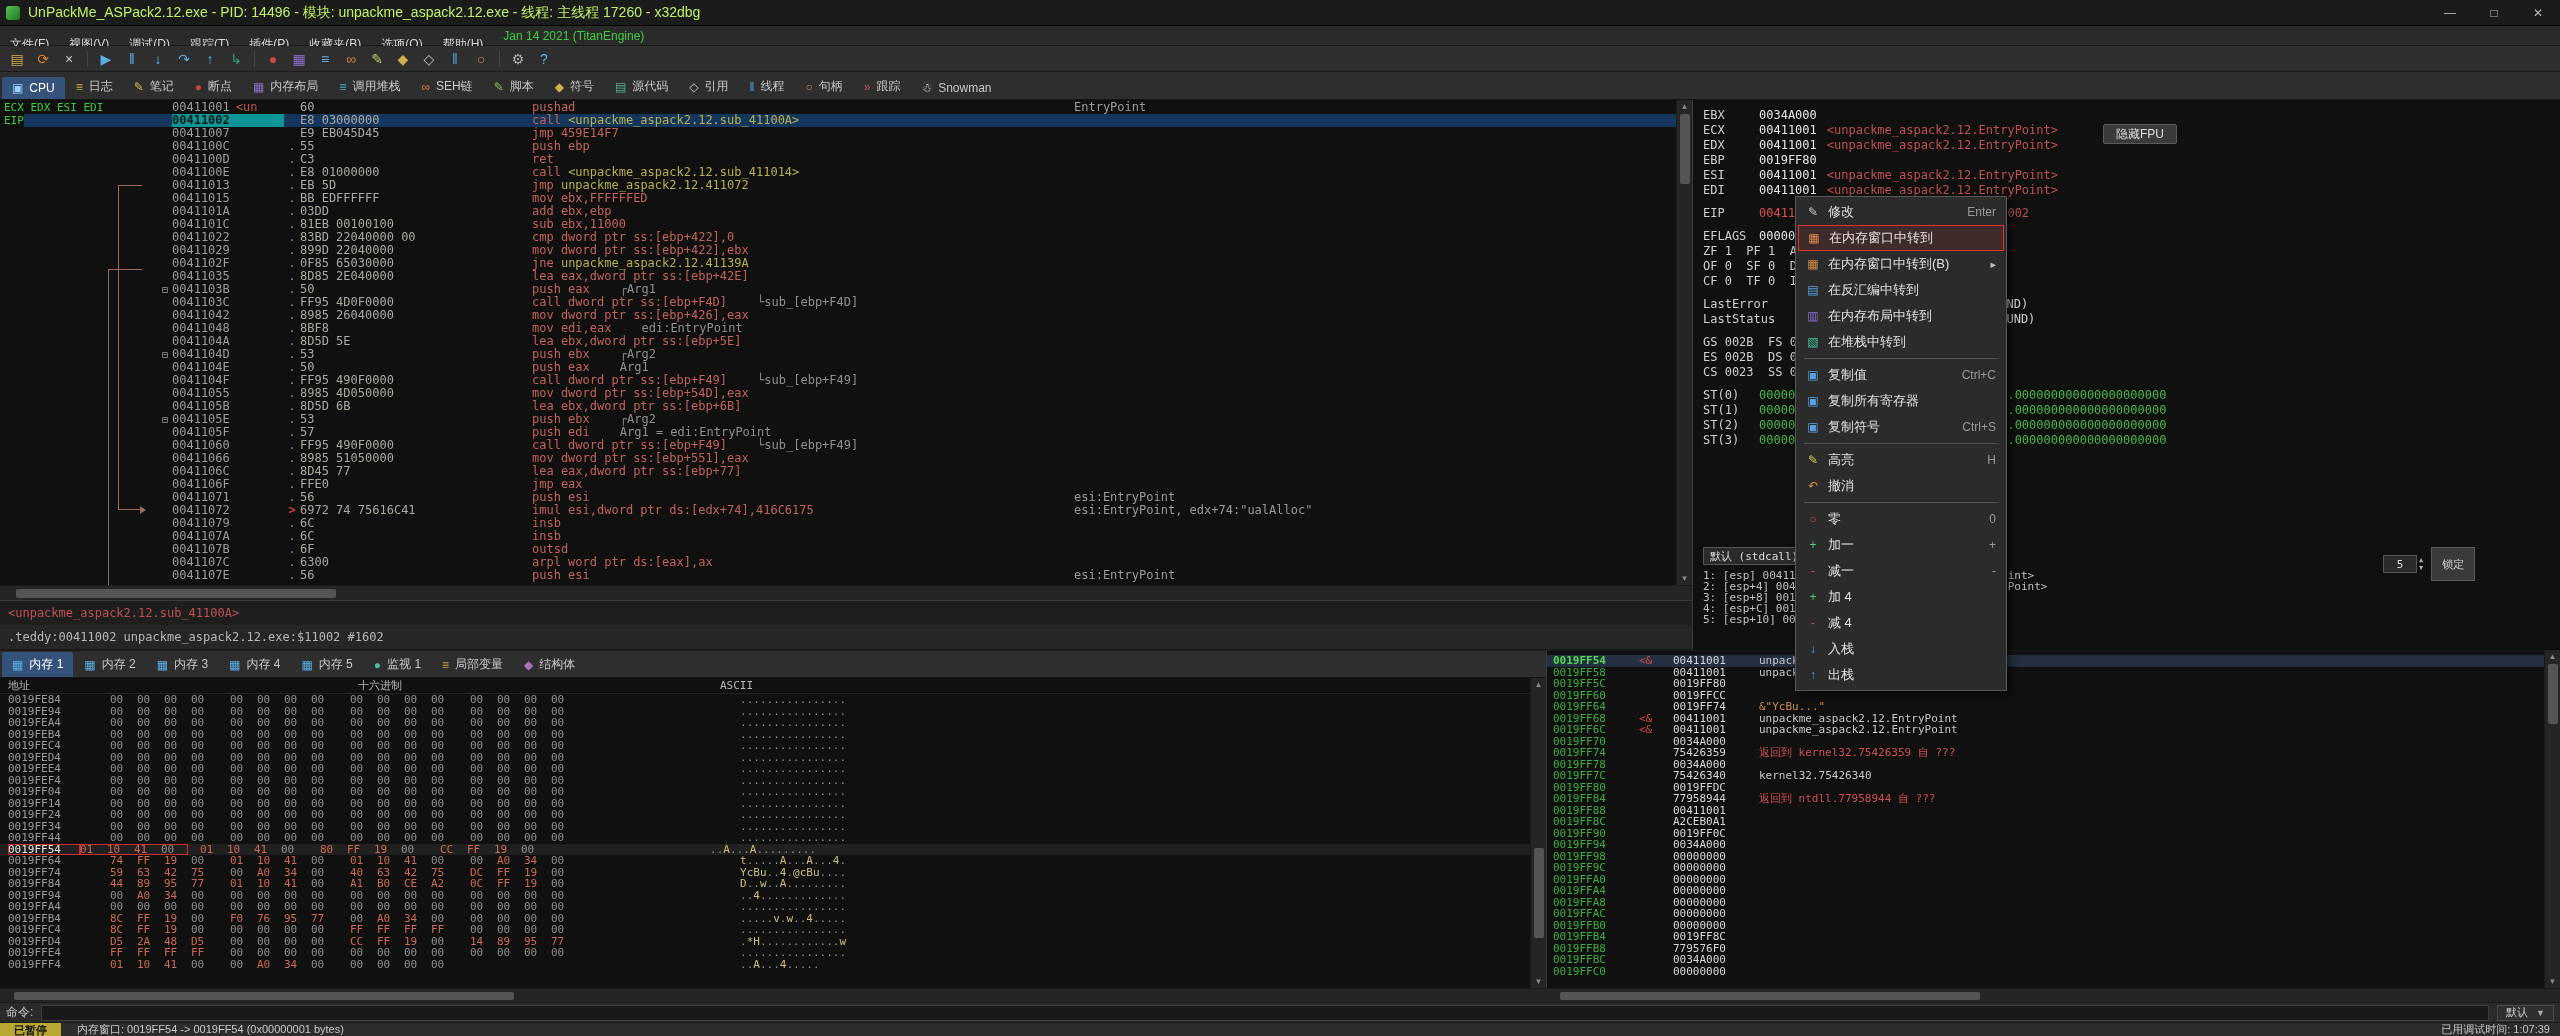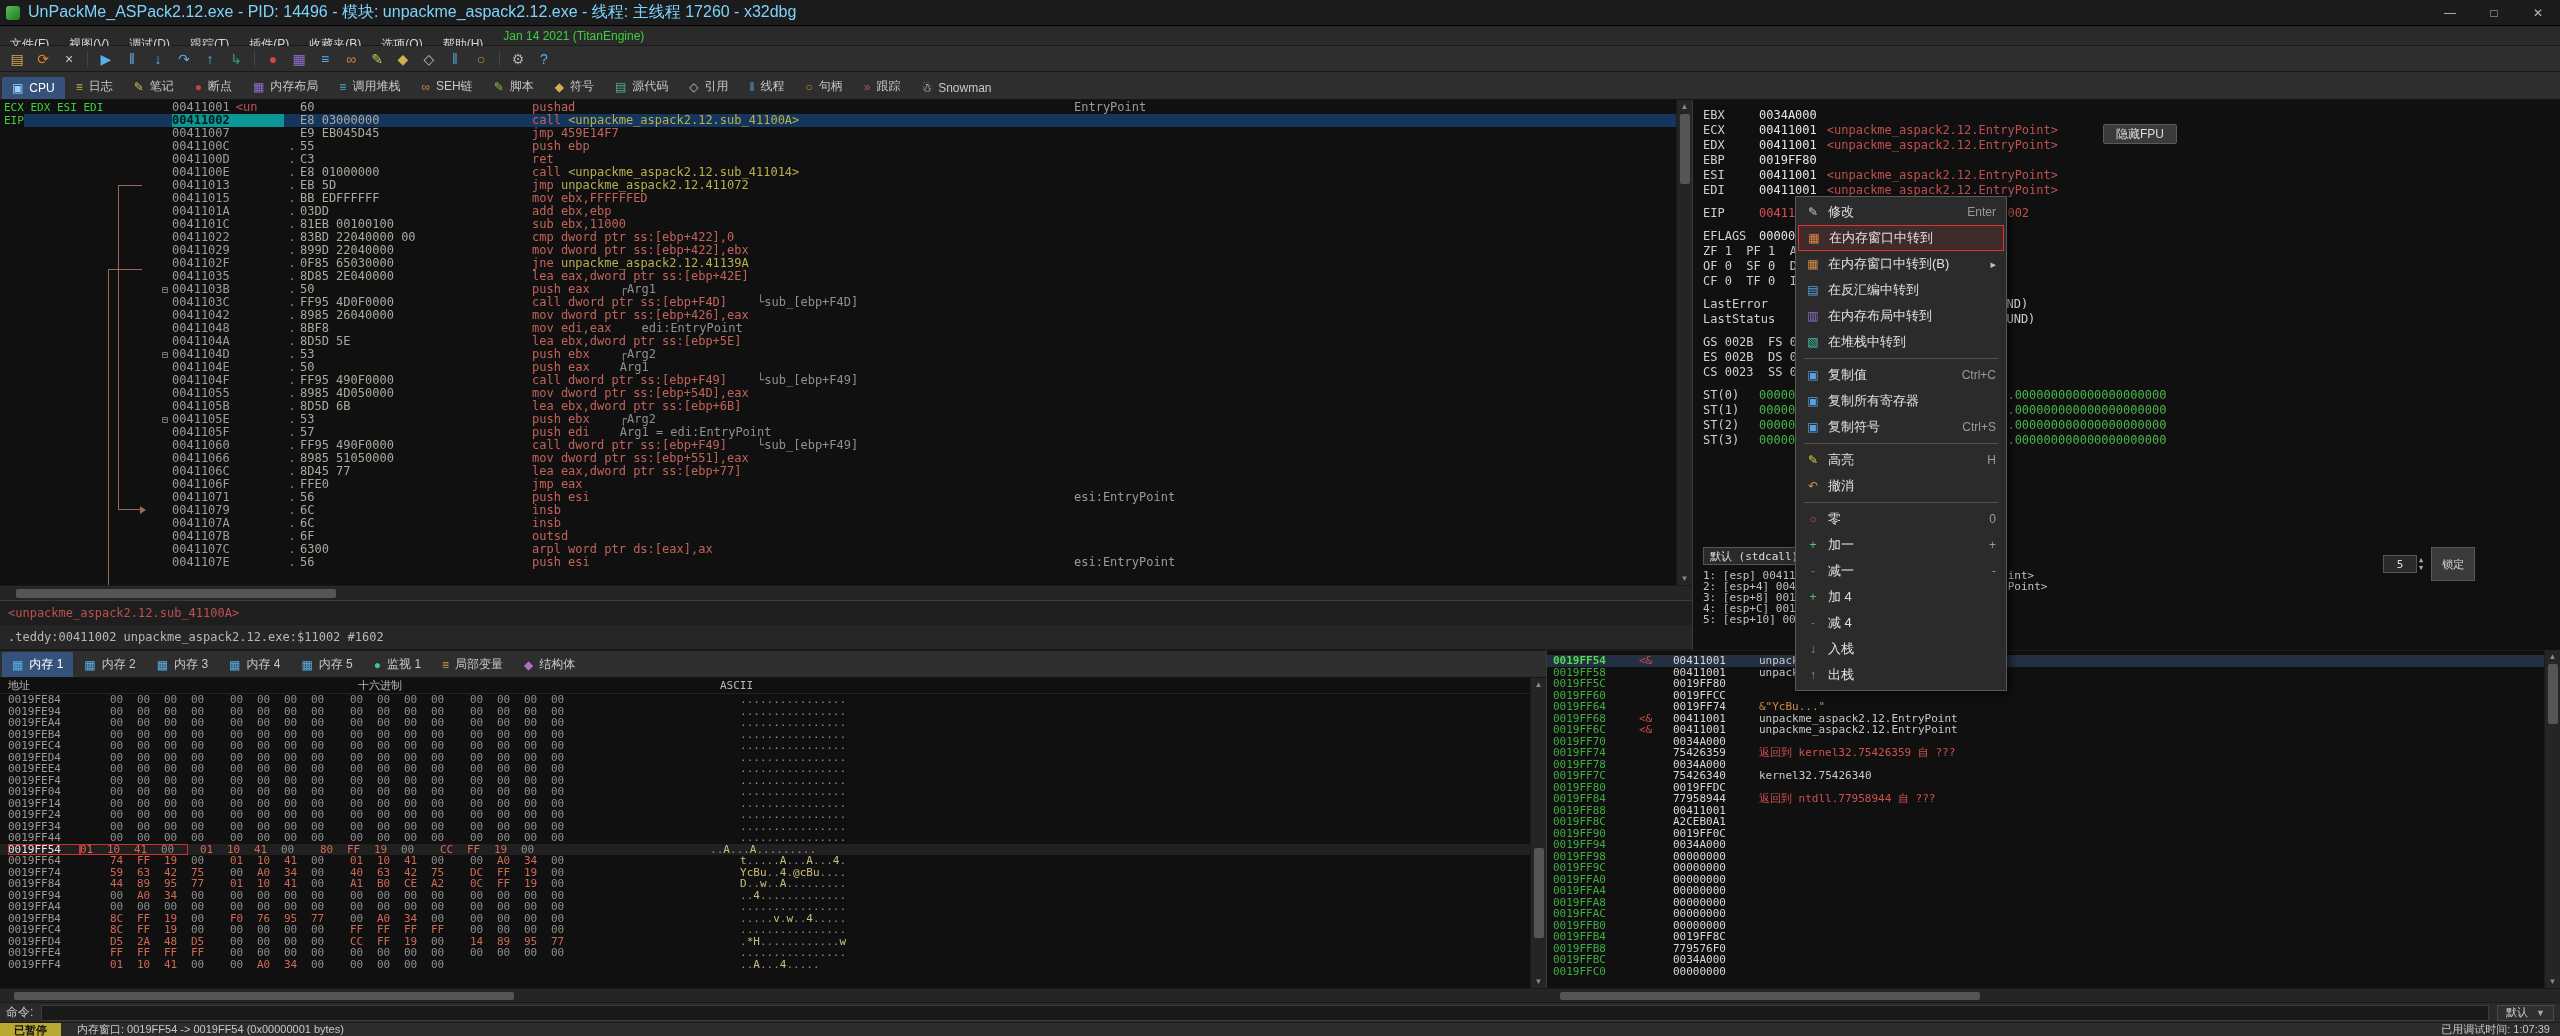--- a/index.html
+++ b/index.html
@@ -4,21 +4,21 @@
 <style>
   * { margin:0; padding:0; box-sizing:border-box; }
   html,body { width:2560px; height:1036px; overflow:hidden; background:#1f1f1f; }
   body { font-family:"Liberation Sans", sans-serif; color:#d0d0d0; }
   .mono { font-family:"DejaVu Sans Mono", monospace; }
   #root { position:relative; width:2560px; height:1036px; background:#262626; }
 
   
   .titlebar { position:absolute; left:0; top:0; width:2560px; height:26px; background:#1b1b1b; display:flex; align-items:center; border-bottom:1px solid #000; }
   .appicon { width:14px; height:14px; margin:0 8px 0 6px; background:linear-gradient(135deg,#58c058,#1f7a1f); border-radius:3px; }
-  .titletext { font-size:16px; color:#7dd3fc; white-space:nowrap; }
+  .titletext { font-size:14px; color:#bef264; white-space:nowrap; }
   .wctl { margin-left:auto; display:flex; height:26px; }
   .wbtn { width:44px; height:26px; display:flex; align-items:center; justify-content:center; color:#bbb; font-size:12px; }
 
   
   .menubar { position:absolute; left:0; top:26px; width:2560px; height:20px; background:#2a2a2a; display:flex; align-items:center; font-size:12px; border-bottom:1px solid #1a1a1a; }
   .mitem { padding:8px 10px; color:#d8d8d8; height:20px; line-height:20px; }
   .builddate { color:#3ecf3e; margin-left:10px; font-size:12px; }
 
   
   .toolbar { position:absolute; left:0; top:46px; width:2560px; height:26px; background:#2e2e2e; display:flex; align-items:center; border-bottom:1px solid #1a1a1a; padding-left:4px; }
@@ -287,20 +287,21 @@
         <div class="arow"><span class="g"></span><span class="addr">0041104F</span><span class="mk">.</span><span class="by">FF95 490F0000</span><span class="ins"><span class="it">call dword ptr ss:[ebp+F49]</span><span class="nt">└sub_[ebp+F49]</span></span></div>
         <div class="arow"><span class="g"></span><span class="addr">00411055</span><span class="mk">.</span><span class="by">8985 4D050000</span><span class="ins"><span class="it">mov dword ptr ss:[ebp+54D],eax</span></span></div>
         <div class="arow"><span class="g"></span><span class="addr">0041105B</span><span class="mk">.</span><span class="by">8D5D 6B</span><span class="ins"><span class="it">lea ebx,dword ptr ss:[ebp+6B]</span></span></div>
         <div class="arow"><span class="g">⊟</span><span class="addr">0041105E</span><span class="mk">.</span><span class="by">53</span><span class="ins"><span class="it">push ebx</span><span class="nt">┌Arg2</span></span></div>
         <div class="arow"><span class="g"></span><span class="addr">0041105F</span><span class="mk">.</span><span class="by">57</span><span class="ins"><span class="it">push edi</span><span class="nt">Arg1 = edi:EntryPoint</span></span></div>
         <div class="arow"><span class="g"></span><span class="addr">00411060</span><span class="mk">.</span><span class="by">FF95 490F0000</span><span class="ins"><span class="it">call dword ptr ss:[ebp+F49]</span><span class="nt">└sub_[ebp+F49]</span></span></div>
         <div class="arow"><span class="g"></span><span class="addr">00411066</span><span class="mk">.</span><span class="by">8985 51050000</span><span class="ins"><span class="it">mov dword ptr ss:[ebp+551],eax</span></span></div>
         <div class="arow"><span class="g"></span><span class="addr">0041106C</span><span class="mk">.</span><span class="by">8D45 77</span><span class="ins"><span class="it">lea eax,dword ptr ss:[ebp+77]</span></span></div>
         <div class="arow"><span class="g"></span><span class="addr">0041106F</span><span class="mk">.</span><span class="by">FFE0</span><span class="ins"><span class="it">jmp eax</span></span></div>
         <div class="arow"><span class="g"></span><span class="addr">00411071</span><span class="mk">.</span><span class="by">56</span><span class="ins"><span class="it">push esi</span></span><span class="cm">esi:EntryPoint</span></div>
+        <div class="arow"><span class="g"></span><span class="addr">00411072</span><span class="mk red">&gt;</span><span class="by">6972 74 75616C41</span><span class="ins"><span class="it">imul esi,dword ptr ds:[edx+74],416C6175</span></span><span class="cm">esi:EntryPoint, edx+74:"ualAlloc"</span></div>
         <div class="arow"><span class="g"></span><span class="addr">00411079</span><span class="mk">.</span><span class="by">6C</span><span class="ins"><span class="it">insb</span></span></div>
         <div class="arow"><span class="g"></span><span class="addr">0041107A</span><span class="mk">.</span><span class="by">6C</span><span class="ins"><span class="it">insb</span></span></div>
         <div class="arow"><span class="g"></span><span class="addr">0041107B</span><span class="mk">.</span><span class="by">6F</span><span class="ins"><span class="it">outsd</span></span></div>
         <div class="arow"><span class="g"></span><span class="addr">0041107C</span><span class="mk">.</span><span class="by">6300</span><span class="ins"><span class="it">arpl word ptr ds:[eax],ax</span></span></div>
         <div class="arow"><span class="g"></span><span class="addr">0041107E</span><span class="mk">.</span><span class="by">56</span><span class="ins"><span class="it">push esi</span></span><span class="cm">esi:EntryPoint</span></div>
       </div>
 
     <div class="jline" style="left:118px; top:85px; width:24px; height:325px; border-left-width:1px; border-top-width:1px; border-bottom-width:1px;"></div>
     <div class="jarrow" style="left:140px; top:406px;"></div>
     <div class="jline" style="left:108px; top:169px; width:34px; height:316px; border-left-width:1px; border-top-width:1px;"></div>

